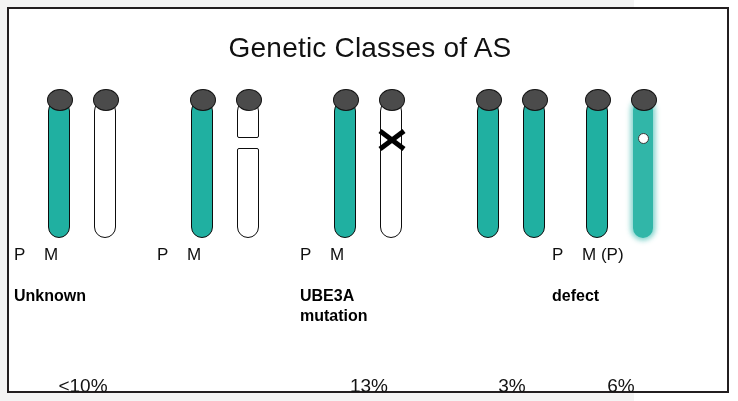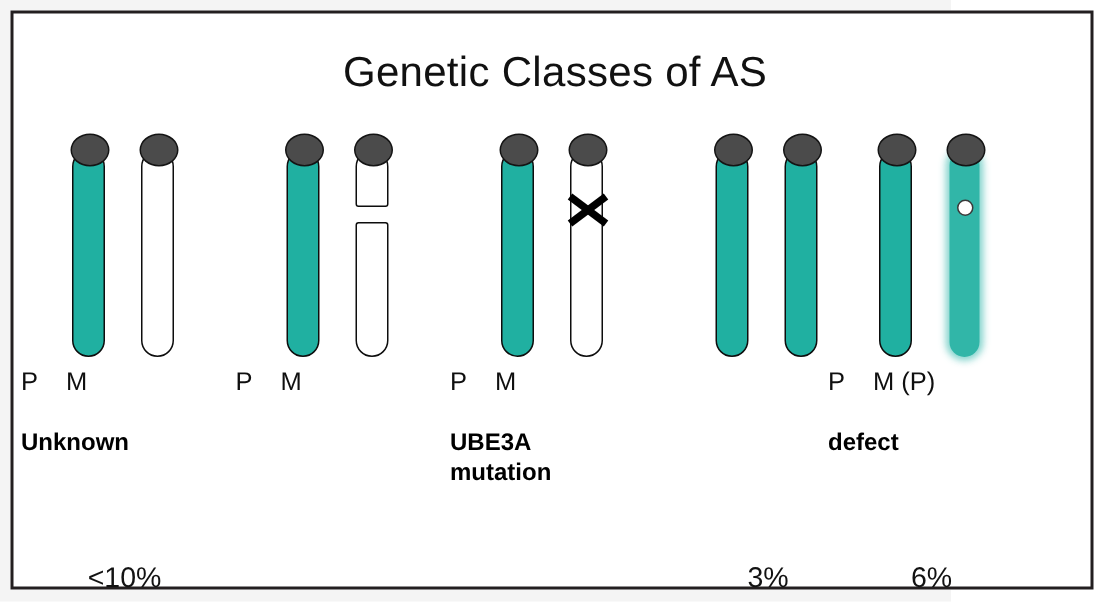--- a/index.html
+++ b/index.html
@@ -257,20 +257,21 @@
             </div>
           </div>
         </div>
         <div class="pm-row">
           <span class="pm">P</span><span class="pm">M</span>
         </div>
         <div class="class-name">
           <div>UBE3A</div>
           <div>mutation</div>
         </div>
+        <div class="pct">13%</div>
       </div>
 
       <div class="column" style="left:434px;">
         <div class="chrom-pair">
           <div class="chrom left">
             <div class="arm teal full"></div>
             <div class="centromere"></div>
           </div>
           <div class="chrom right">
             <div class="arm teal full"></div>

